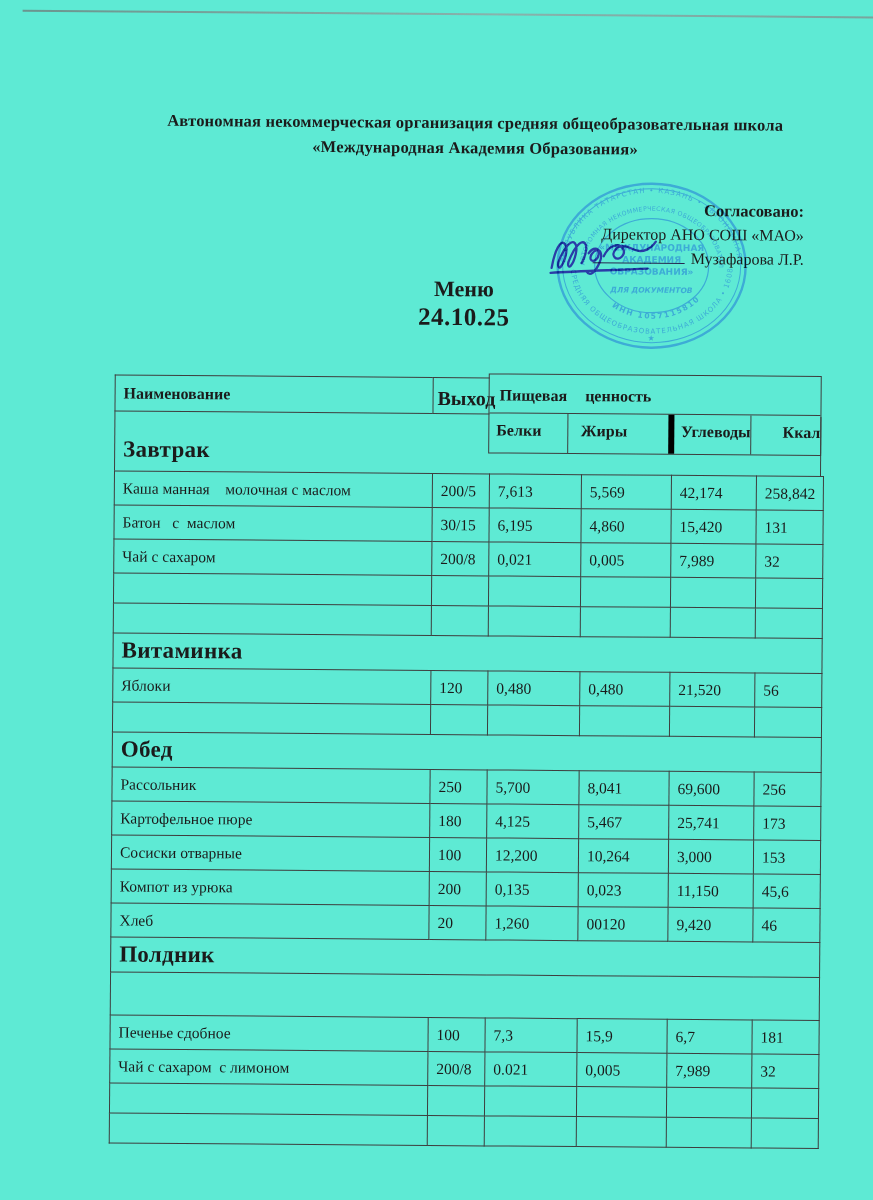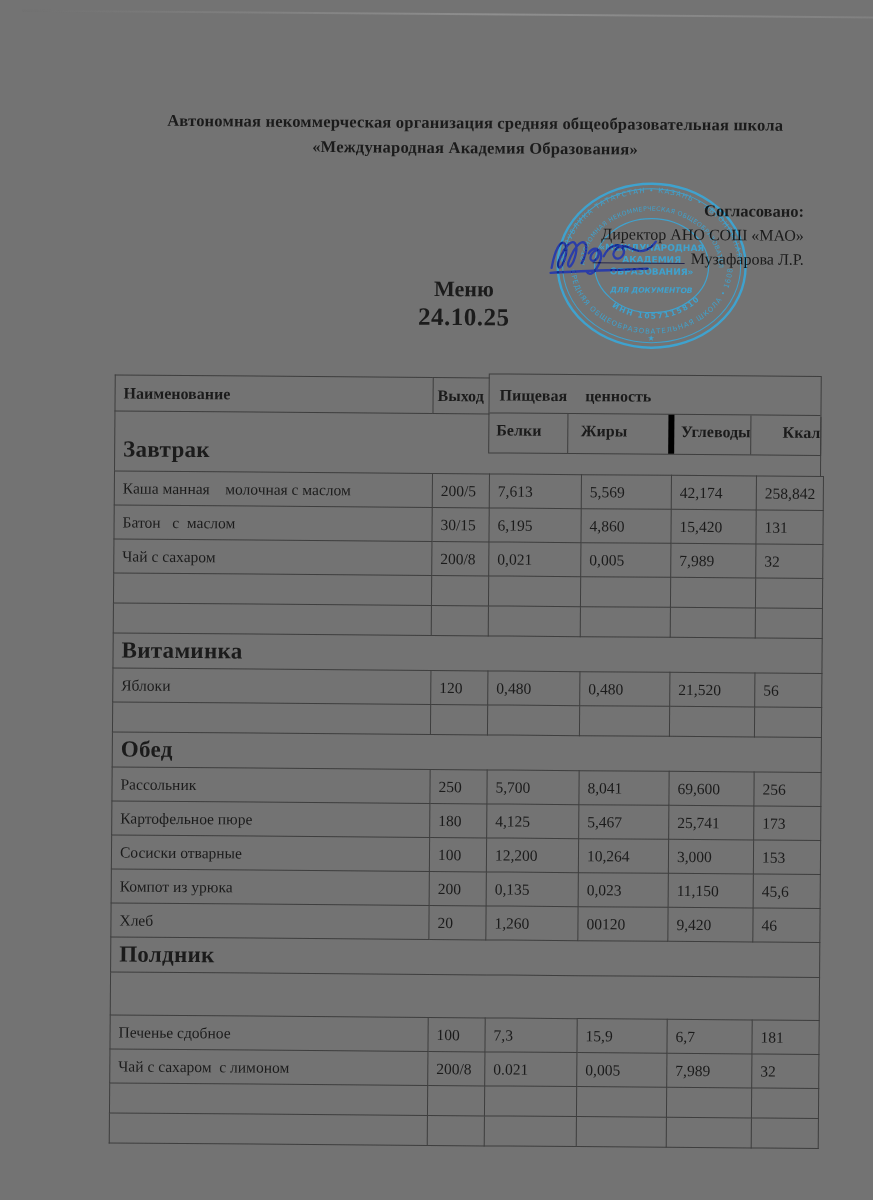--- a/index.html
+++ b/index.html
@@ -1,18 +1,18 @@
 <!DOCTYPE html>
 <html lang="ru"><head>
 <meta charset="utf-8">
 <style>
   html,body { margin:0; padding:0; background:#d9d9d6; }
   .page {
     position:relative; width:873px; height:1200px; margin:0 auto;
-    background:#737373; overflow:hidden;
+    background:#5eead4; overflow:hidden;
     font-family:"Liberation Serif","DejaVu Serif",serif; color:#1b1b1b;
   }
   .sheet { position:absolute; inset:0; transform:rotate(.45deg); transform-origin:436px 600px; }
 
   .scan-top {
     position:absolute; top:13px; left:18px; right:-6px; height:2px;
     background:linear-gradient(90deg,#707070,#9a9a9a 55%,#858585); opacity:.7;
   }
 
   .org-title {
@@ -38,21 +38,21 @@
   
   .tbl { position:absolute; top:377px; left:113px; width:709px; }
   .thead { position:relative; height:96px; }
   .th-name {
     position:absolute; left:0; top:0; width:318px; height:37px; box-sizing:border-box;
     border:1px solid #3e3e3e; border-right:none; font-weight:bold; font-size:16px; padding:9px 0 0 8px;
   }
   .th-out {
     position:absolute; left:318px; top:0; width:57px; height:37px; box-sizing:border-box;
     border-top:1px solid #3e3e3e; border-bottom:1px solid #3e3e3e; border-left:1px solid #3e3e3e;
-    font-weight:bold; font-size:16px; padding:9px 0 0 4px;
+    font-weight:bold; font-size:20px; padding:9px 0 0 4px;
   }
   .th-nut {
     position:absolute; left:374px; top:-4px; width:333px; height:80px; box-sizing:border-box;
     border:1px solid #3e3e3e; background:transparent;
   }
   .th-nut-title {
     height:39px; box-sizing:border-box; border-bottom:1px solid #3e3e3e;
     font-weight:bold; font-size:16px; padding:12px 0 0 10px; word-spacing:14px;
   }
   .th-nut-cols { display:flex; height:39px; }

